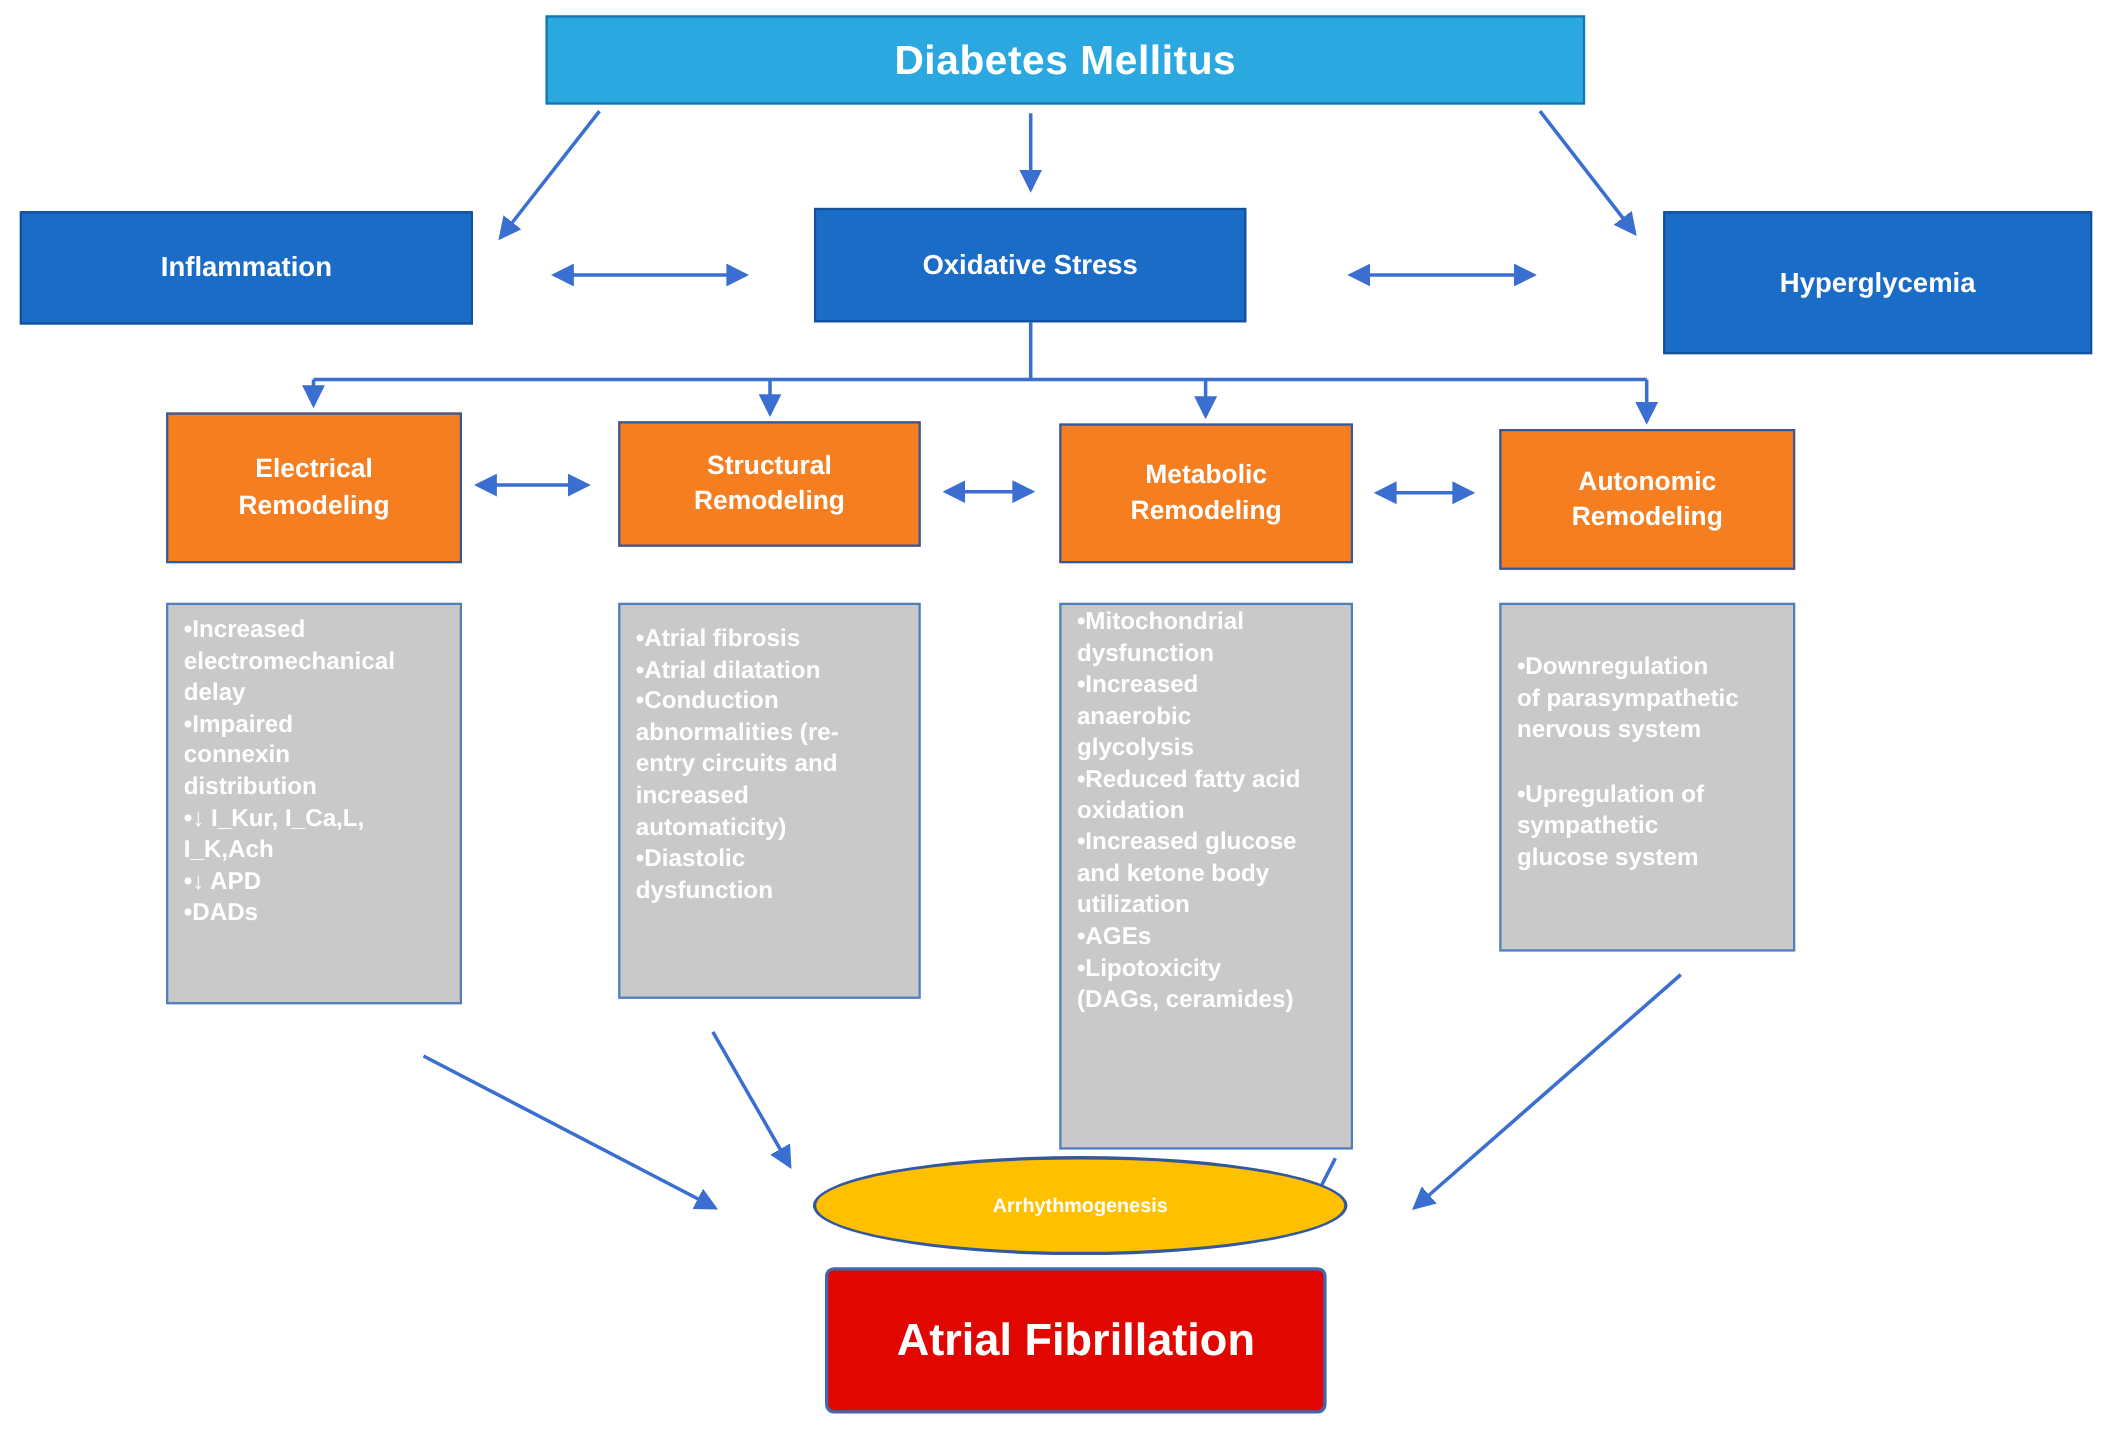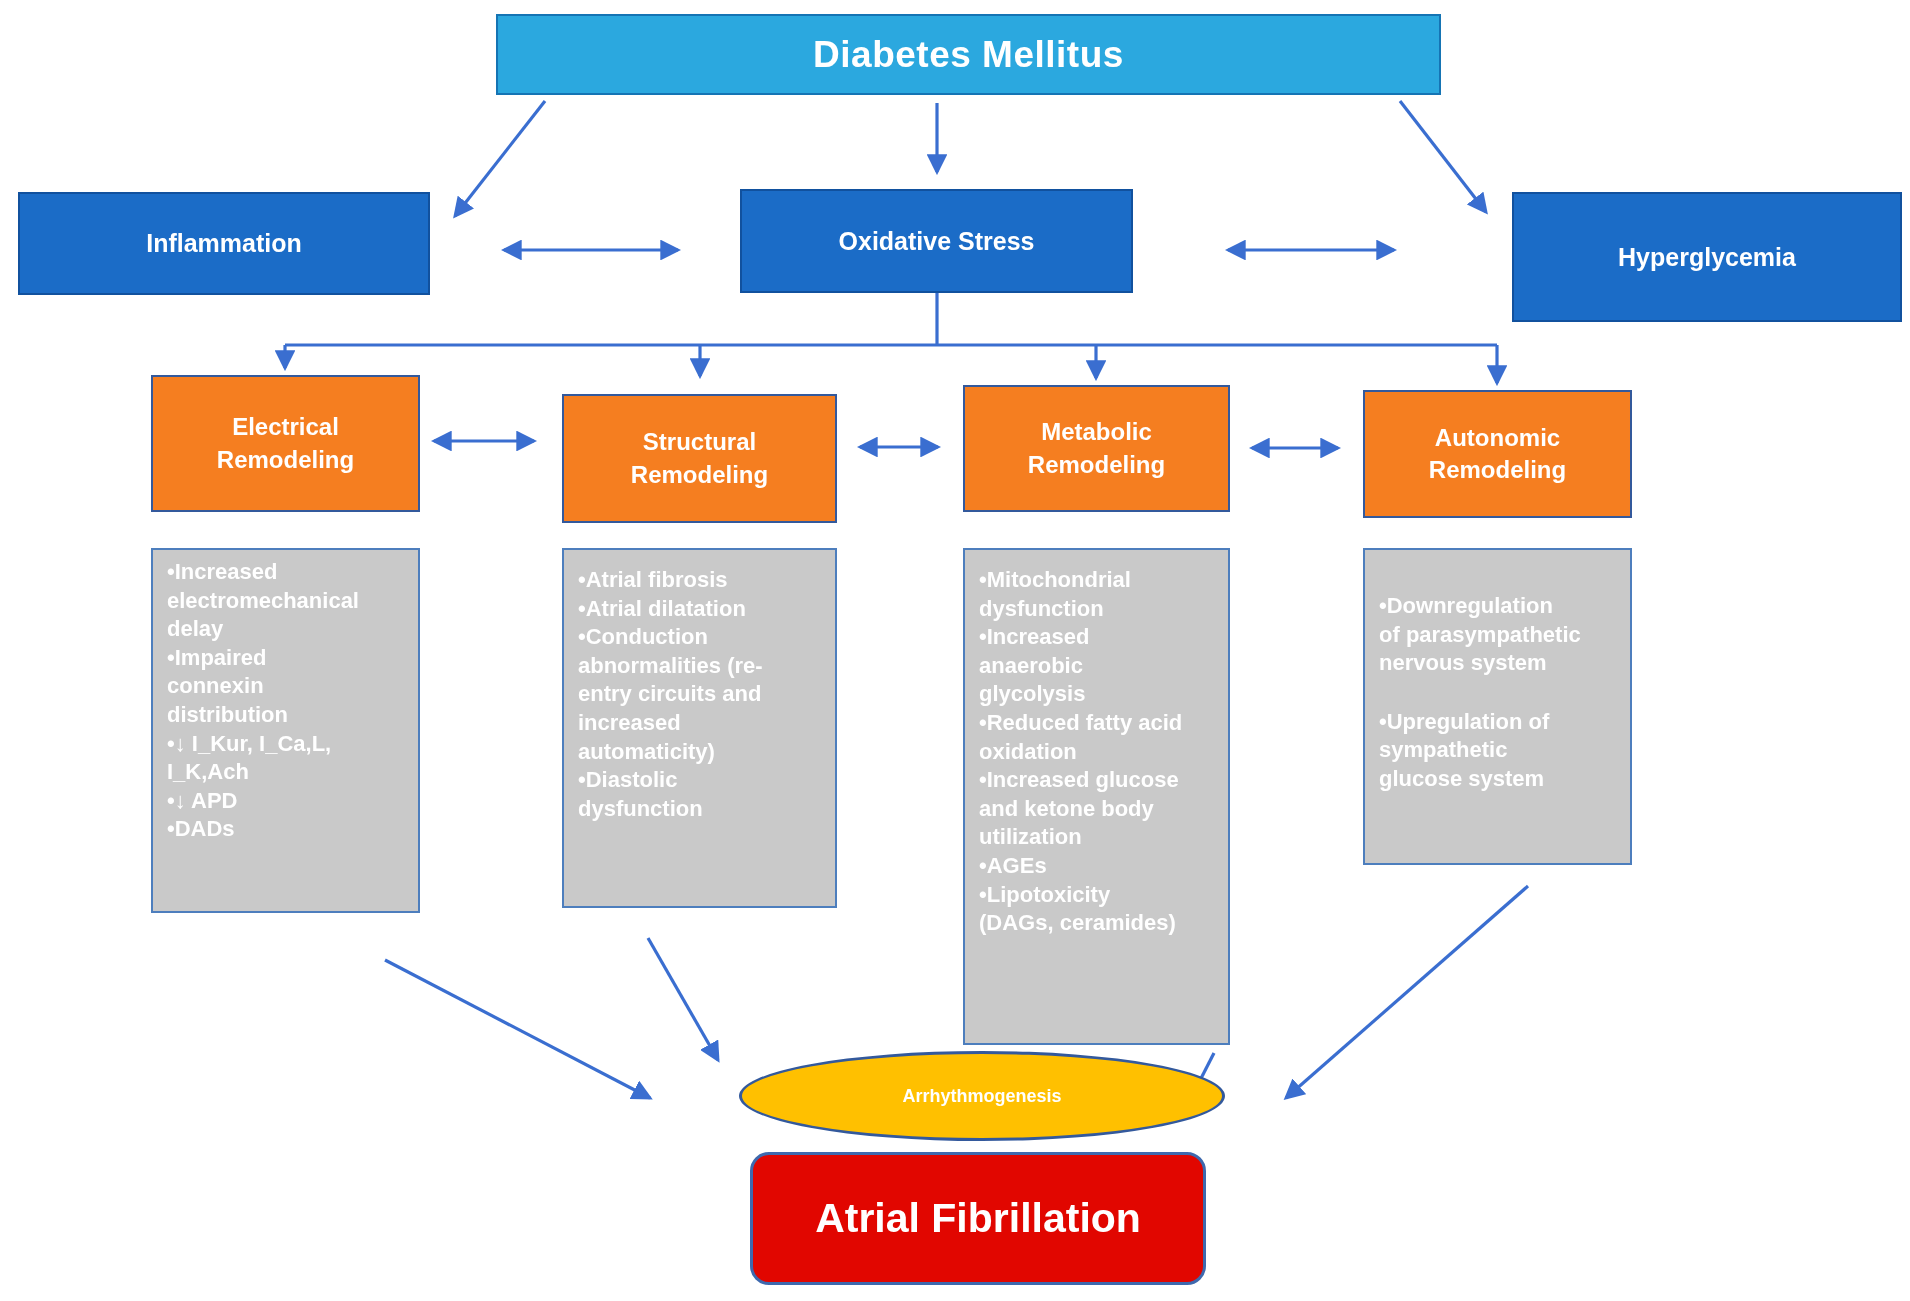--- a/index.html
+++ b/index.html
@@ -25,41 +25,41 @@
   }
   .n-dm{left:496px; top:14px; width:945px; height:81px; font-size:37px;
         background:var(--sky); border:2px solid var(--sky-border); letter-spacing:0.5px;}
   .row2{background:var(--blue); border:2px solid var(--blue-border); font-size:25px;}
   .n-infl {left:18px;   top:192px; width:412px; height:103px;}
   .n-oxid {left:740px;  top:189px; width:393px; height:104px;}
   .n-hyper{left:1512px; top:192px; width:390px; height:130px;}
   .orange{background:var(--orange); border:2px solid var(--node-border);
           font-size:24px; padding:0 42px; line-height:1.35;}
   .n-elec  {left:151px;  top:375px; width:269px; height:137px;}
-  .n-struct{left:562px;  top:394px; width:275px; height:129px;}
+  .n-struct{left:562px;  top:383px; width:275px; height:114px;}
   .n-metab {left:963px;  top:385px; width:267px; height:127px;}
   .n-auto  {left:1363px; top:390px; width:269px; height:128px;}
   .panel{
     position:absolute; box-sizing:border-box; z-index:2;
     background:var(--gray); border:2px solid var(--panel-border);
     color:var(--text); font-weight:bold; font-size:22px; line-height:1.3;
     padding:8px 10px 8px 14px; text-align:left;
   }
   .panel .bullet{white-space:pre-line;}
   .p-elec  {left:151px;  top:548px; width:269px; height:365px;}
   .p-struct{left:562px;  top:548px; width:275px; height:360px; padding-top:16px;}
-  .p-metab {left:963px;  top:548px; width:267px; height:497px; padding-top:16px;}
+  .p-metab {left:963px;  top:548px; width:267px; height:497px; padding-top:1px;}
   .p-auto  {left:1363px; top:548px; width:269px; height:317px; padding-top:42px;}
   .gap{margin-top:30px;}
   .n-ellipse{
     left:739px; top:1051px; width:486px; height:90px; border-radius:50%;
     background:var(--yellow); border:3px solid var(--node-border); font-size:18px;
   }
   .n-af{
-    left:750px; top:1152px; width:456px; height:133px; border-radius:19px;
+    left:750px; top:1152px; width:456px; height:133px; border-radius:8px;
     background:var(--red); border:3px solid #3E69AE; font-size:41px;
   }
 </style>
 </head>
 <body>
 
 <div class="canvas">
 
   <svg class="arrow-layer" viewBox="0 0 1910 1301" xmlns="http://www.w3.org/2000/svg">
     <defs>

